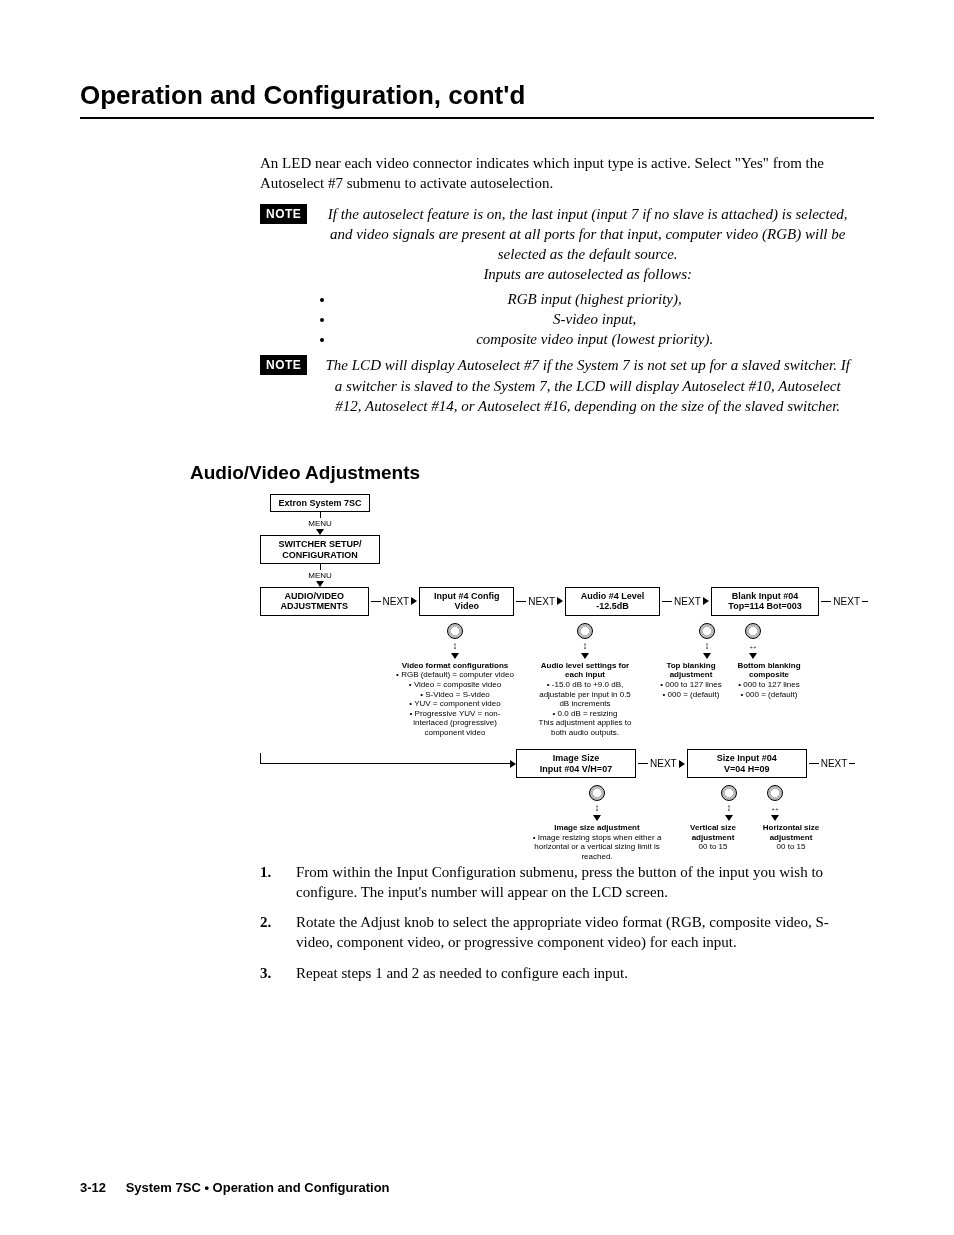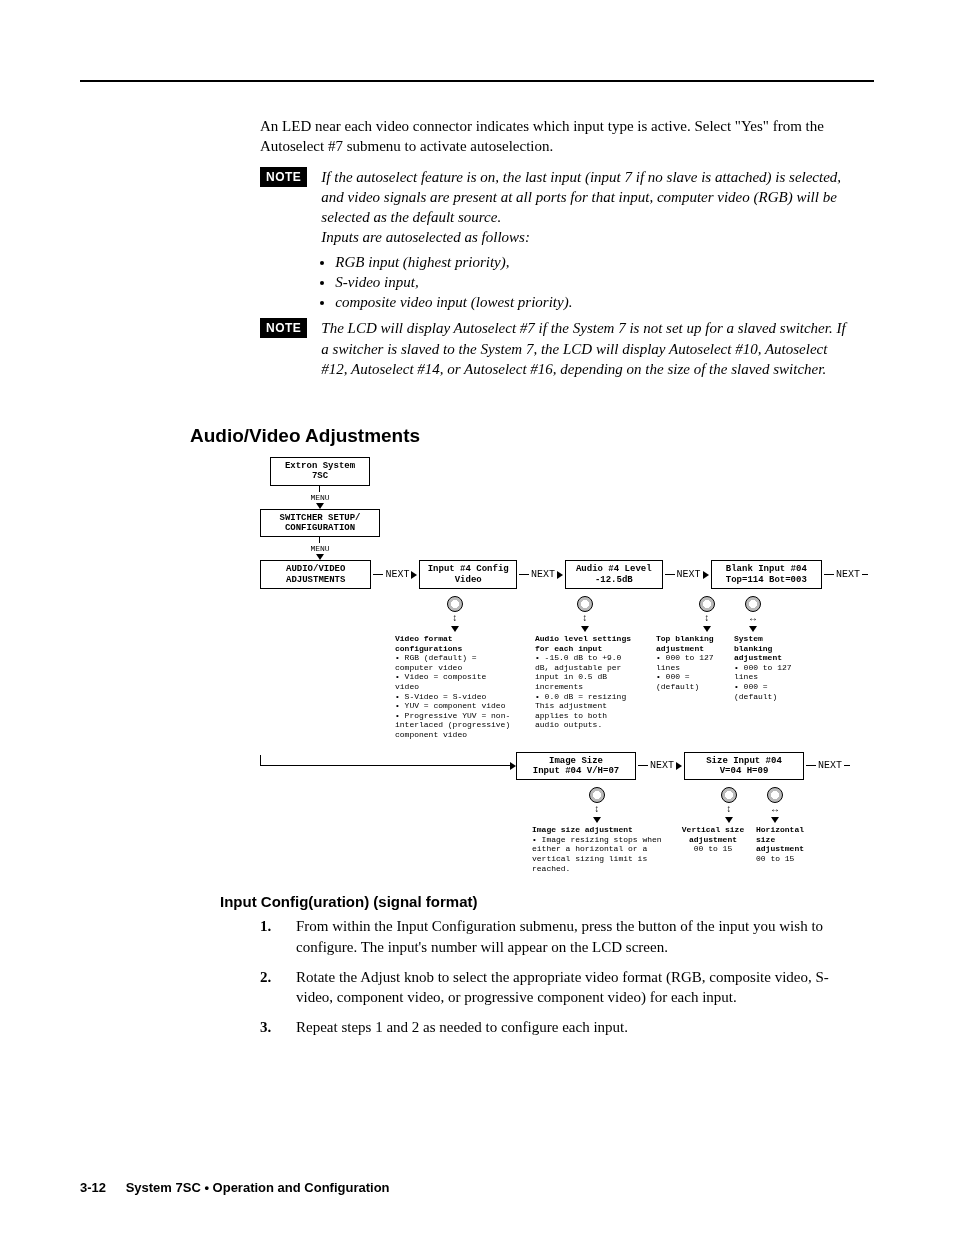--- a/index.html
+++ b/index.html
@@ -49,20 +49,21 @@
     padding: 2px 6px;
     letter-spacing: 0.5px;
     margin-right: 14px;
     flex: 0 0 auto;
   }
   .note-body {
     font-style: italic;
     font-size: 15px;
     line-height: 1.35;
     flex: 1 1 auto;
+    text-align: center;
   }
   .note-body ul { margin: 4px 0 0 0; padding-left: 14px; list-style: disc; }
   .note-body li { margin: 0; }
   .h2 {
     font-family: "Helvetica Neue", Helvetica, Arial, sans-serif;
     font-weight: 800;
     font-size: 19px;
     margin: 46px 0 10px 110px;
   }
   .h3 {
@@ -86,21 +87,21 @@
     left: 80px;
     font-family: "Helvetica Neue", Helvetica, Arial, sans-serif;
     font-size: 13px;
   }
   .footer .pg { font-weight: 800; margin-right: 16px; }
   .footer .title { font-weight: 800; }
 
   
   .chart {
     margin: 8px 0 0 180px;
-    font-family: Liberation Mono, monospace;
+    font-family: Liberation Sans, sans-serif;
     font-size: 9px;
     width: 610px;
   }
   .fc-box {
     border: 1px solid #000;
     text-align: center;
     padding: 3px 4px;
     font-weight: 700;
     line-height: 1.15;
     background: #fff;
@@ -146,21 +147,21 @@
     border-radius: 50%;
     position: relative;
     margin: 3px 0 2px 0;
     background: radial-gradient(circle at 50% 50%, #fff 0 40%, #bbb 41% 100%);
   }
   .ud-arrow, .lr-arrow { font-size: 10px; line-height: 1; }
   .desc {
     font-size: 8px;
     font-weight: 400;
     line-height: 1.2;
-    text-align: left;
+    text-align: center;
     width: 120px;
   }
   .desc b { font-weight: 700; }
   .desc-narrow { width: 70px; }
   .two-col-desc { display: flex; gap: 8px; }
   .big-row {
     display: flex;
     align-items: flex-start;
     margin-top: 4px;
   }
@@ -168,20 +169,21 @@
     display: flex;
     flex-direction: column;
     align-items: center;
   }
 </style>
 </head>
 <body>
 
 <div class="page">
 
+  <div class="h1">Operation and Configuration, cont'd</div>
   <div class="rule"></div>
 
   <div class="body-text">
     <p class="para">An LED near each video connector indicates which input type is active.  Select "Yes" from the Autoselect #7 submenu to activate autoselection.</p>
 
     <div class="note-row">
       <div class="note-badge">NOTE</div>
       <div class="note-body">
         <span style="white-space:pre-line">If the autoselect feature is on, the last input (input 7 if no slave is attached) is selected, and video signals are present at all ports for that input, computer video (RGB) will be selected as the default source.
 Inputs are autoselected as follows:</span>
@@ -301,21 +303,21 @@
             <div class="v-arrow" style="margin:2px 0"></div>
           </div>
         </div>
         <div class="two-col-desc">
           <div class="desc desc-narrow">
             <b>Top blanking adjustment</b>
             <div>• <span>000 to 127 lines</span></div>
             <div>• <span>000 = (default)</span></div>
           </div>
           <div class="desc desc-narrow">
-            <b>System blanking adjustment</b>
+            <b>Bottom blanking composite</b>
             <div>• <span>000 to 127 lines</span></div>
             <div>• <span>000 = (default)</span></div>
           </div>
         </div>
       </div>
     </div>
 
     <div class="h-row" style="margin-top:12px">
       <div style="width:250px;flex:0 0 250px;border-left:1px solid #000;border-bottom:1px solid #000;height:10px;align-self:flex-end;margin-bottom:14px;margin-right:-1px"></div>
       <div class="h-arrow" style="align-self:flex-end;margin-bottom:10px"></div>
@@ -363,31 +365,30 @@
             <div class="knob"></div>
             <div class="lr-arrow">↔</div>
             <div class="v-arrow" style="margin:2px 0"></div>
           </div>
         </div>
         <div class="two-col-desc">
           <div class="desc desc-narrow" style="text-align:center">
             <b>Vertical size adjustment</b>
             <div>00 to 15</div>
           </div>
-          <div class="desc desc-narrow" style="text-align:left">
+          <div class="desc desc-narrow" style="text-align:center">
             <b>Horizontal size adjustment</b>
             <div>00 to 15</div>
           </div>
         </div>
       </div>
     </div>
 
   </div>
 
-  <div class="h3">Input Config(uration) (signal format)</div>
 
   <div class="ol">
     <div class="row">
       <div class="num">1.</div>
       <div class="txt">From within the Input Configuration submenu, press the button of the input you wish to configure.  The input's number will appear on the LCD screen.</div>
     </div>
     <div class="row">
       <div class="num">2.</div>
       <div class="txt">Rotate the Adjust knob to select the appropriate video format (RGB, composite video, S-video, component video, or progressive component video) for each input.</div>
     </div>

